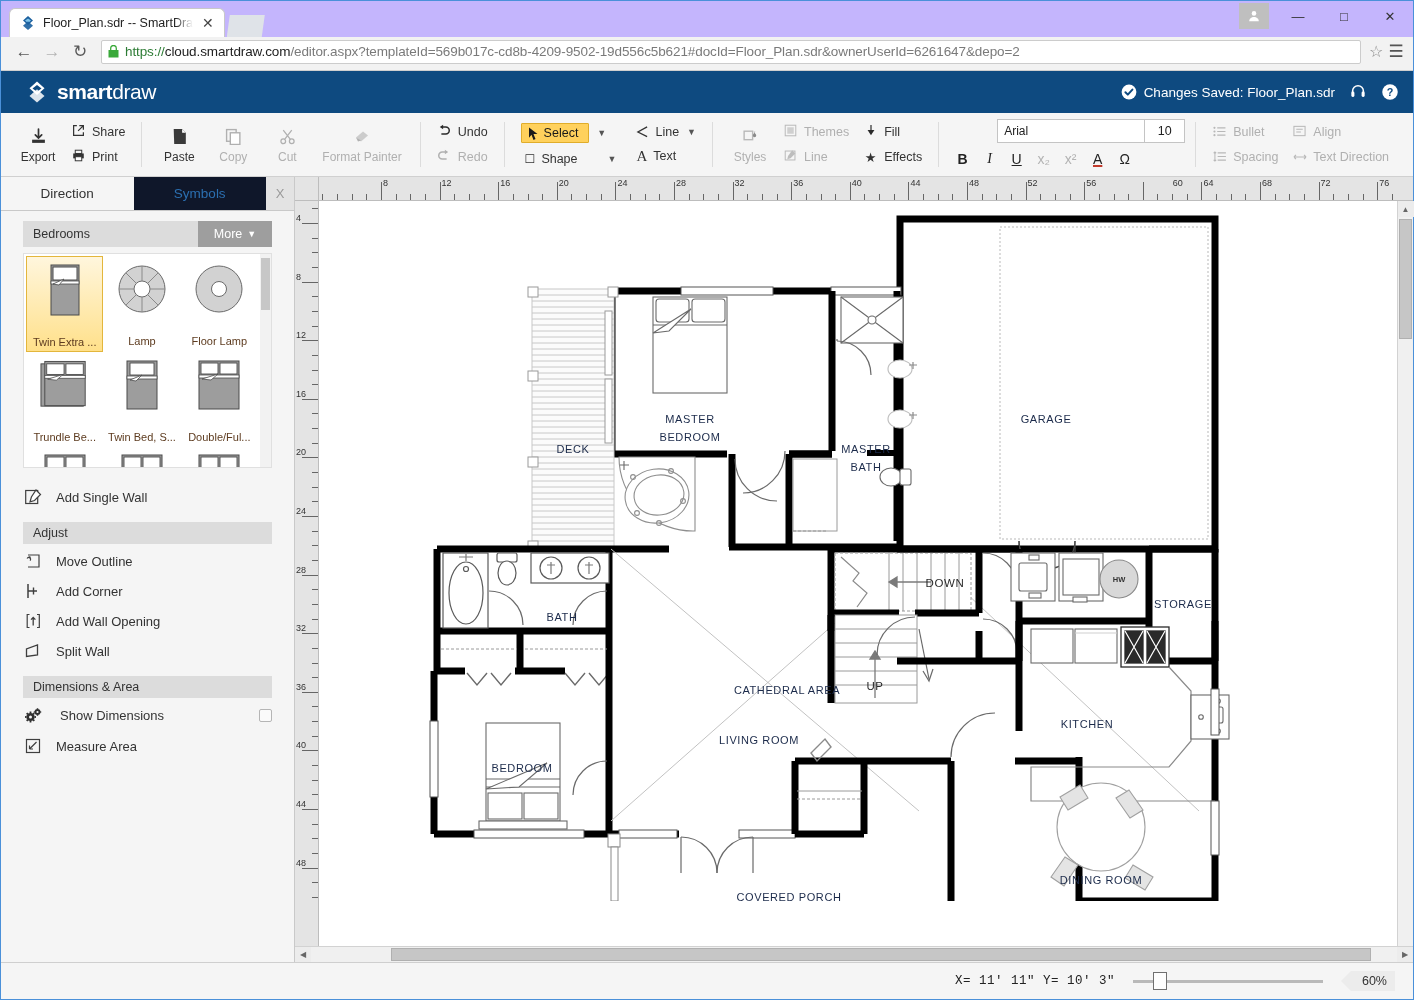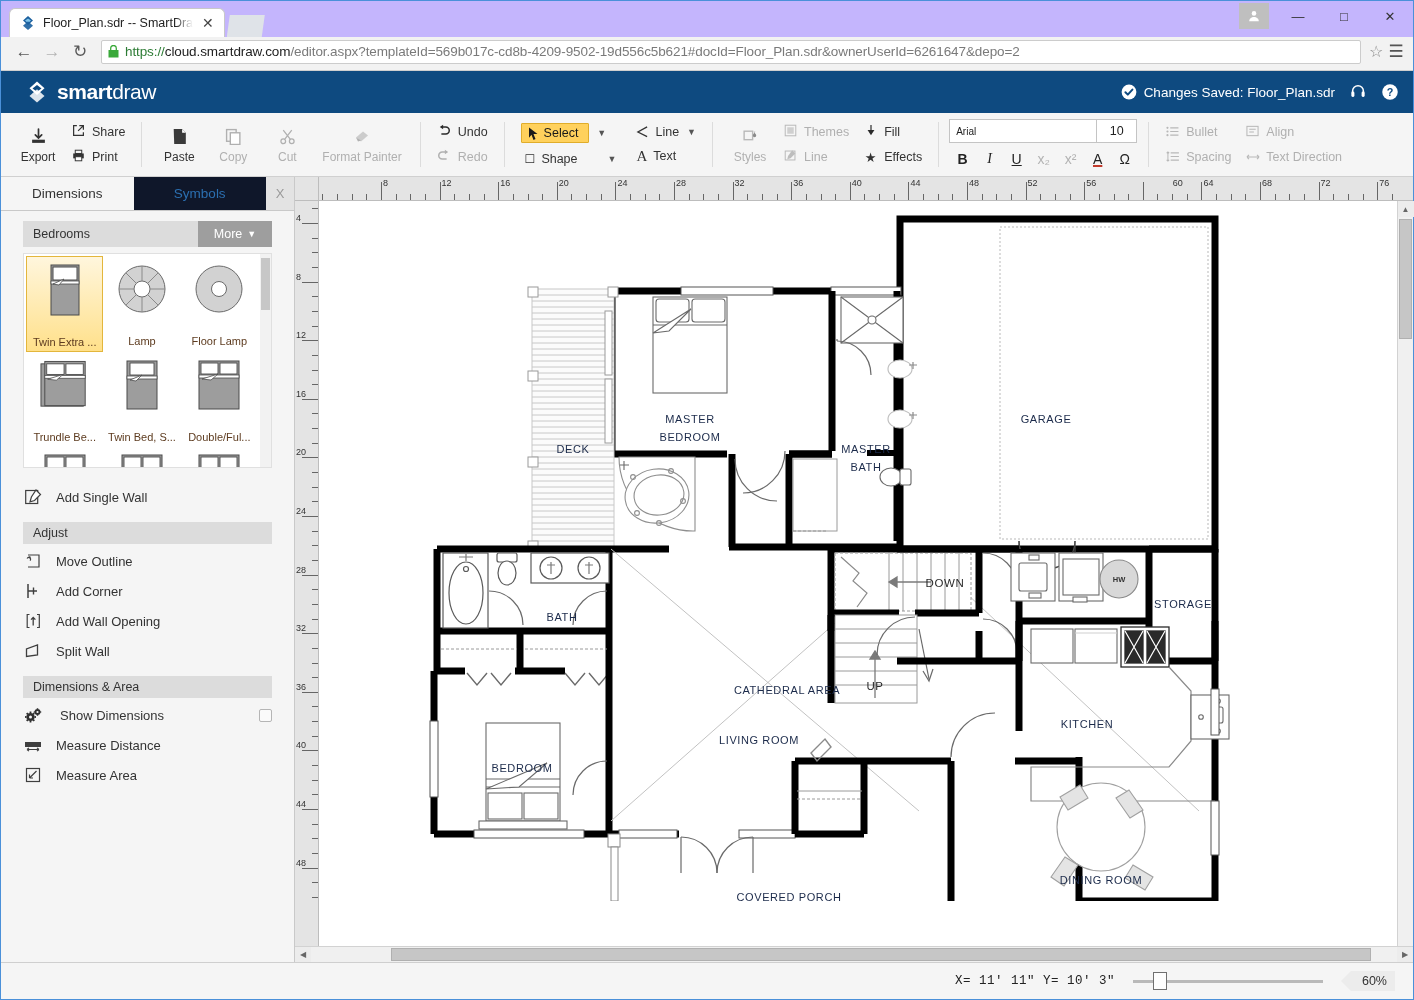--- a/index.html
+++ b/index.html
@@ -136,21 +136,21 @@
     padding: 2px 10px 2px 6px; border-radius: 1px;
     display: flex; align-items: center; gap: 5px;
     font-size: 12.5px; color: #1a1a1a;
   }
   .shape-btn { display: flex; align-items: center; gap: 6px; font-size: 12.5px; color:#333; padding-left:4px;}
   .caret { font-size: 9px; color: #555; }
   #font-group { display: flex; flex-direction: column; justify-content: center; gap: 5px; padding: 0 10px;}
   #font-row { display: flex; }
   #font-name {
     width: 148px; height: 24px; border: 1px solid #c4c4c4; background:#fff;
-    display: flex; align-items: center; padding: 6px 6px; font-size: 10px; color:#222;
+    display: flex; align-items: center; padding: 6px 6px; font-size: 12px; color:#222;margin-left:48px;
   }
   #font-size {
     width: 40px; height: 24px; border: 1px solid #c4c4c4; border-left: none; background:#fff;
     display: flex; align-items: center; justify-content: center; font-size: 12.5px; color:#222;
   }
   #fmt-row { display: flex; align-items: center; gap: 0; }
   .fmt-btn {
     width: 27px; height: 22px; display: flex; align-items: center; justify-content: center;
     font-size: 14px; color: #222;
   }
@@ -594,21 +594,21 @@
           <span>Text Direction</span>
         </div>
       </div>
     </div>
   </div>
 
   <div id="body-row">
 
     <div id="sidebar">
       <div id="panel-tabs">
-        <div class="ptab">Dimensions</div>
+        <div class="ptab">Direction</div>
         <div class="ptab active2">Symbols</div>
         <div class="ptab-close">X</div>
       </div>
 
       <div id="symbols-block">
         <div id="cat-bar">
           <div id="cat-name">Bedrooms</div>
           <div id="cat-more">
             <span>More</span>
             <span class="caret" style="color:#fff">▼</span>
@@ -793,29 +793,20 @@
             <circle cx="6.5" cy="10" r="4.1" fill="#2f2f2f"></circle>
               <circle cx="6.5" cy="10" r="1.5" fill="#f5f5f5"></circle>
             <path d="M6.5 4.6v1.4M6.5 14v1.4M1.1 10h1.4M10.5 10h1.4M2.7 6.2l1 1M9.3 12.8l1 1M10.3 6.2l-1 1M3.7 12.8l-1 1" stroke="#2f2f2f" stroke-width="1.8"></path>
             <circle cx="13.5" cy="5" r="3" fill="#2f2f2f"></circle>
               <circle cx="13.5" cy="5" r="1.1" fill="#f5f5f5"></circle>
             <path d="M13.5 1.3v1M13.5 7.7v1M9.8 5h1M16.2 5h1" stroke="#2f2f2f" stroke-width="1.5"></path>
           </svg>
         </span>
         <span style="margin-left:4px">Show Dimensions</span>
         <span class="chk"></span>
-      </div>
-      <div class="side-action">
-        <span class="ico">
-          <svg width="18" height="14" viewBox="0 0 18 14">
-              <rect x="1" y="3" width="16" height="5" fill="#3f3f3f"></rect>
-              <path d="M3 10.5h12M3 10.5l2-1.6M3 10.5l2 1.6M15 10.5l-2-1.6M15 10.5l-2 1.6" stroke="#3f3f3f" stroke-width="1.2" fill="none"></path>
-            </svg>
-        </span>
-        <span>Measure Distance</span>
       </div>
       <div class="side-action">
         <span class="ico">
           <svg width="17" height="16" viewBox="0 0 17 16">
               <rect x="1.5" y="1.5" width="13" height="13" stroke="#3f3f3f" fill="none" stroke-width="1.2"></rect>
               <path d="M11.5 4L4.5 11M4.5 11V7.5M4.5 11H8" stroke="#3f3f3f" stroke-width="1.2" fill="none"></path>
             </svg>
         </span>
         <span>Measure Area</span>
       </div>

